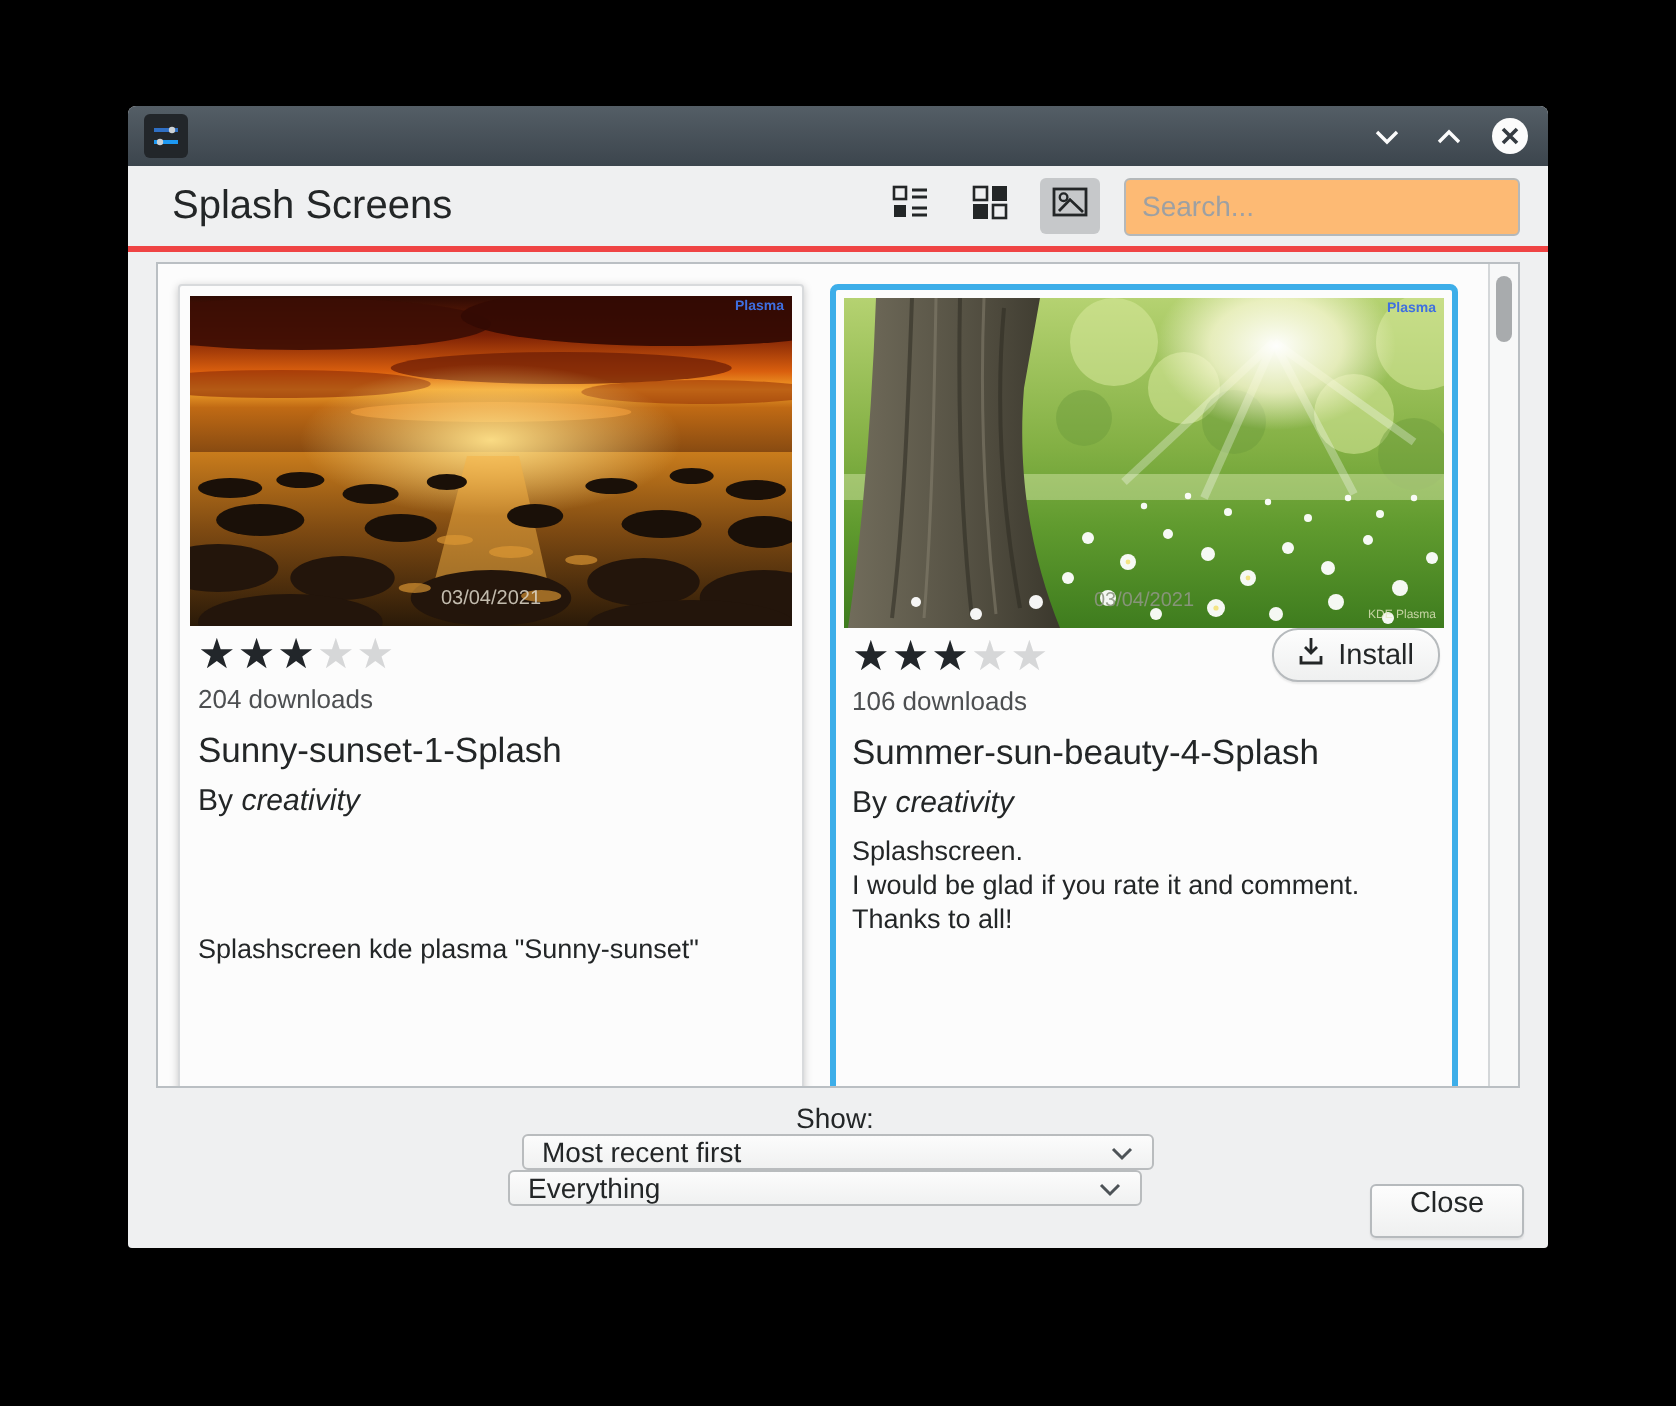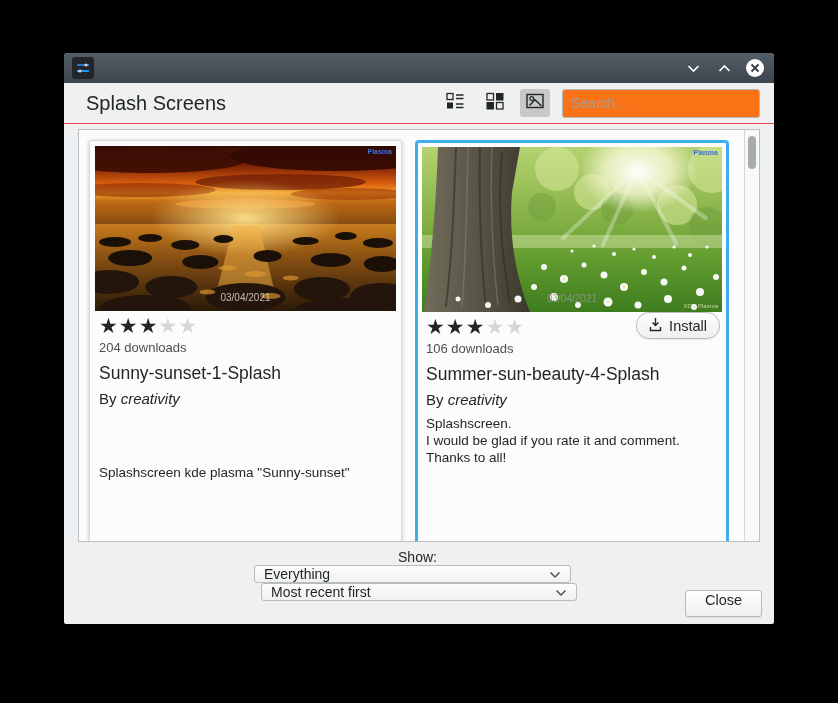--- a/index.html
+++ b/index.html
@@ -24,31 +24,31 @@
   .app-icon{
     position:absolute;left:8px;top:4px;width:22px;height:22px;border-radius:3px;
     background:#22262a;display:flex;align-items:center;justify-content:center;
   }
   .win-controls{position:absolute;right:10px;top:0;height:30px;display:flex;align-items:center;gap:13px;}
   .win-btn{width:18px;height:18px;display:flex;align-items:center;justify-content:center;cursor:default;}
   .close-circle{width:18px;height:18px;border-radius:50%;background:#fcfcfc;display:flex;align-items:center;justify-content:center;}
   
   .header{
     height:40px;flex:0 0 40px;display:flex;align-items:center;
-    padding:0 14px;border-bottom:1px solid #ef4444;background:#eff0f1;
+    padding:0 14px;border-bottom:3px solid #ef4444;background:#eff0f1;
   }
   .page-title{font-size:20px;color:#232627;margin-left:8px;margin-right:auto;}
   .tool-btn{
     width:30px;height:28px;display:flex;align-items:center;justify-content:center;
     border-radius:3px;margin-left:10px;cursor:pointer;
   }
   .tool-btn.selected{background:#c6c8ca;}
   .search-input{
     width:180px;height:27px;margin-left:12px;border:1px solid #b4b8ba;border-radius:3px;
-    background:#f97316;font-size:14px;padding:0 8px;color:#232627;outline:none;
+    background:#fdba74;font-size:14px;padding:0 8px;color:#232627;outline:none;
     font-family:"Liberation Sans","DejaVu Sans",sans-serif;
   }
   .search-input::placeholder{color:#9da0a3;}
   
   .list-wrap{
     margin:5px 14px 0 14px;height:411px;flex:0 0 411px;
     border:1px solid #babfc3;background:#fcfcfc;display:flex;overflow:hidden;
   }
   .cards-area{flex:1;overflow:hidden;position:relative;padding:10px 0 0 10px;display:flex;align-items:flex-start;}
   .card{
@@ -364,30 +364,30 @@
       </div>
 
     </div>
     <div class="scroll-col">
       <div class="scroll-thumb"></div>
     </div>
   </div>
 
   <div class="show-row">
     <span class="show-label">Show:</span>
+    <div class="combo combo-sort">
+      <span>Most recent first</span>
+      <span>
+        <svg width="12" height="8" viewBox="0 0 12 8">
+            <polyline points="1.5,1.5 6,6 10.5,1.5" fill="none" stroke="#4d5357" stroke-width="1.5"></polyline>
+          </svg>
+      </span>
+    </div>
     <div class="combo combo-filter">
       <span>Everything</span>
-      <span>
-        <svg width="12" height="8" viewBox="0 0 12 8">
-            <polyline points="1.5,1.5 6,6 10.5,1.5" fill="none" stroke="#4d5357" stroke-width="1.5"></polyline>
-          </svg>
-      </span>
-    </div>
-    <div class="combo combo-sort">
-      <span>Most recent first</span>
       <span>
         <svg width="12" height="8" viewBox="0 0 12 8">
             <polyline points="1.5,1.5 6,6 10.5,1.5" fill="none" stroke="#4d5357" stroke-width="1.5"></polyline>
           </svg>
       </span>
     </div>
   </div>
   <div class="btn-row">
     <button class="close-btn">
       <span>Close</span>

